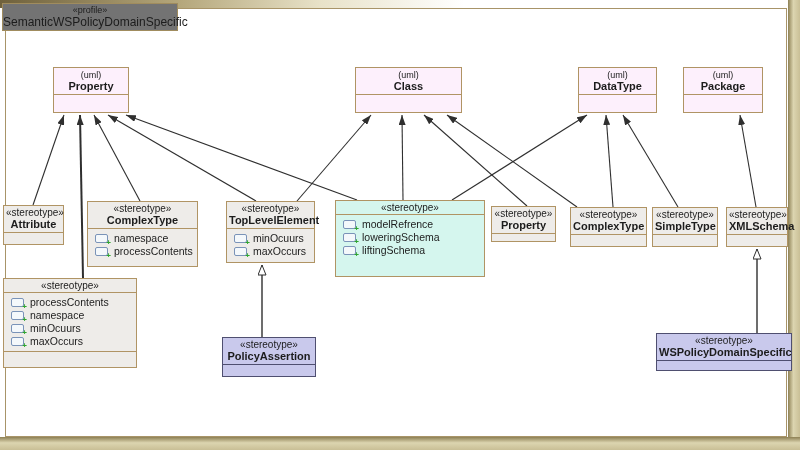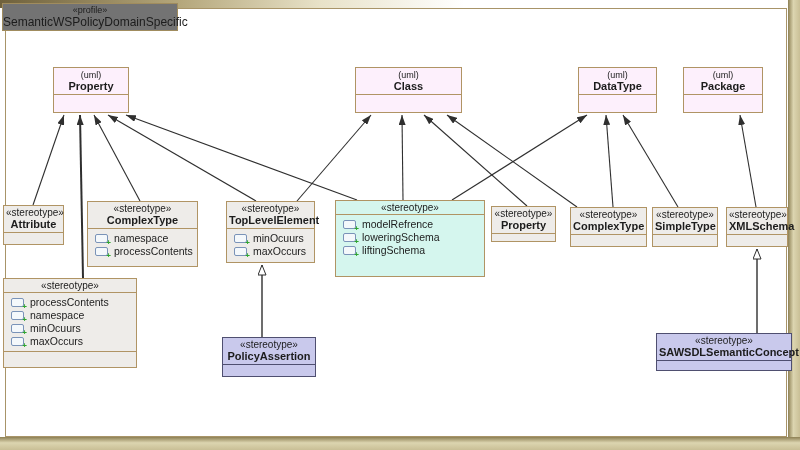--- a/index.html
+++ b/index.html
@@ -241,21 +241,21 @@
       <div class="node kind-applied" style="left: 222px; top: 337px; width: 94px; height: 40px;">
         <div class="hdr">
           <div class="st">«stereotype»</div>
           <div class="nm">PolicyAssertion</div>
         </div>
         <div class="empty"></div>
       </div>
       <div class="node kind-applied" style="left: 656px; top: 333px; width: 136px; height: 38px;">
         <div class="hdr">
           <div class="st">«stereotype»</div>
-          <div class="nm">SAWSDLSemanticConcept</div>
+          <div class="nm">WSPolicyDomainSpecific</div>
         </div>
         <div class="empty"></div>
       </div>
     </div>
 
   <div class="tab">
     <div class="tab-st">«profile»</div>
     <div class="tab-name">SemanticWSPolicyDomainSpecific</div>
   </div>
 </div>

